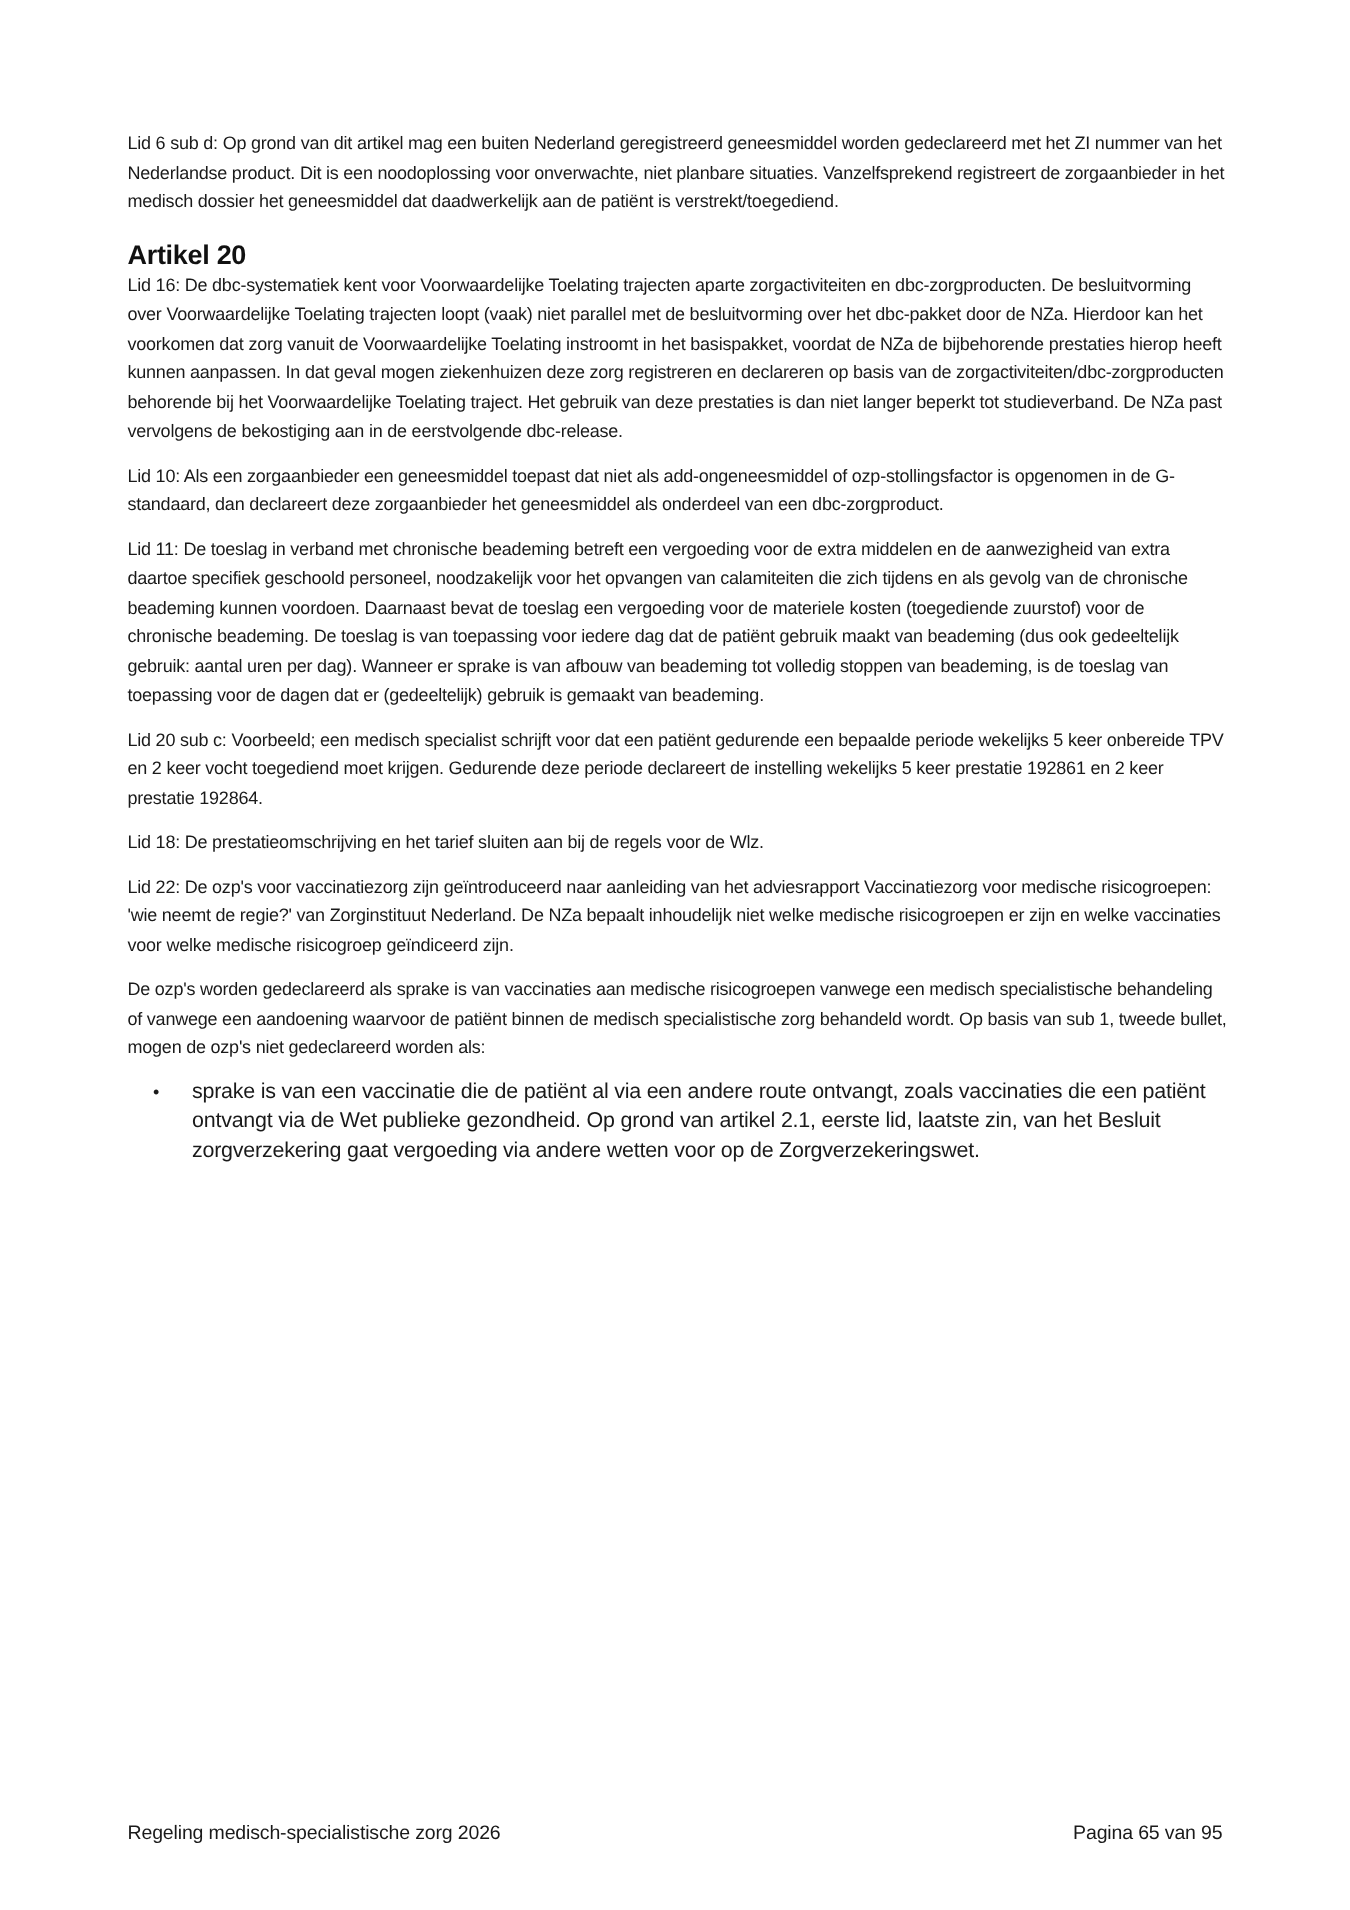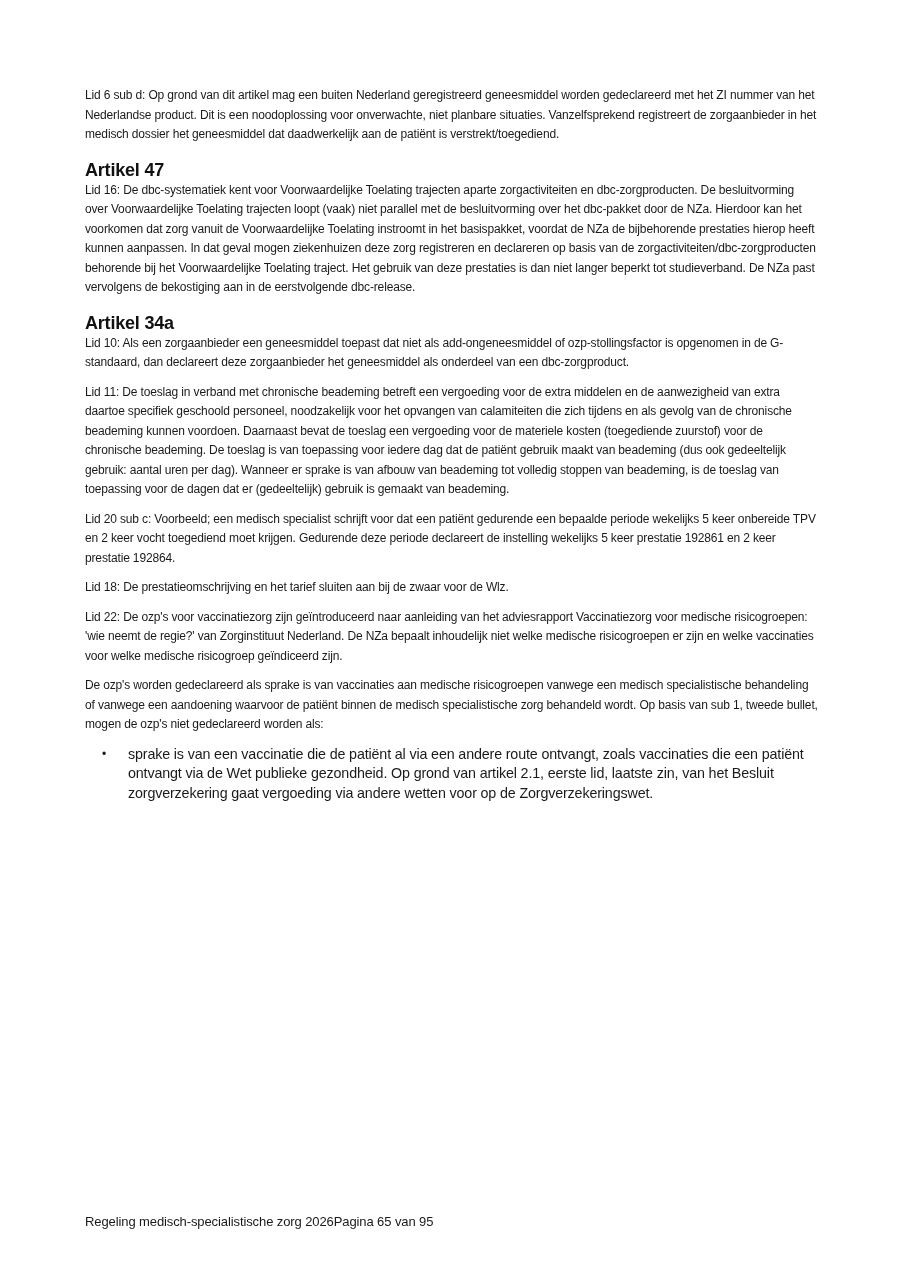--- a/index.html
+++ b/index.html
@@ -53,44 +53,44 @@
       left: 17px;
       top: 0;
       font-size: 12px;
     }
     .footer {
       position: absolute;
       left: 85px;
       right: 85px;
       top: 1214px;
       display: flex;
+      justify-content: space-between;
       font-size: 13px;
       line-height: 16px;
       letter-spacing: -0.1px;
       color: #1a1a1a;
     }
   </style>
 </head>
 <body>
 
 <div class="page">
 
   <p>Lid 6 sub d: Op grond van dit artikel mag een buiten Nederland geregistreerd geneesmiddel worden gedeclareerd met het ZI nummer van het Nederlandse product. Dit is een noodoplossing voor onverwachte, niet planbare situaties. Vanzelfsprekend registreert de zorgaanbieder in het medisch dossier het geneesmiddel dat daadwerkelijk aan de patiënt is verstrekt/toegediend.</p>
 
   <section>
-    <h2>Artikel 47</h2>
+    <h2>Artikel 20</h2>
     <p>Lid 16: De dbc-systematiek kent voor Voorwaardelijke Toelating trajecten aparte zorgactiviteiten en dbc-zorgproducten. De besluitvorming over Voorwaardelijke Toelating trajecten loopt (vaak) niet parallel met de besluitvorming over het dbc-pakket door de NZa. Hierdoor kan het voorkomen dat zorg vanuit de Voorwaardelijke Toelating instroomt in het basispakket, voordat de NZa de bijbehorende prestaties hierop heeft kunnen aanpassen. In dat geval mogen ziekenhuizen deze zorg registreren en declareren op basis van de zorgactiviteiten/dbc-zorgproducten behorende bij het Voorwaardelijke Toelating traject. Het gebruik van deze prestaties is dan niet langer beperkt tot studieverband. De NZa past vervolgens de bekostiging aan in de eerstvolgende dbc-release.</p>
   </section>
 
   <section>
-    <h2>Artikel 34a</h2>
     <p>Lid 10: Als een zorgaanbieder een geneesmiddel toepast dat niet als add-ongeneesmiddel of ozp-stollingsfactor is opgenomen in de G-standaard, dan declareert deze zorgaanbieder het geneesmiddel als onderdeel van een dbc-zorgproduct.</p>
     <p>Lid 11: De toeslag in verband met chronische beademing betreft een vergoeding voor de extra middelen en de aanwezigheid van extra daartoe specifiek geschoold personeel, noodzakelijk voor het opvangen van calamiteiten die zich tijdens en als gevolg van de chronische beademing kunnen voordoen. Daarnaast bevat de toeslag een vergoeding voor de materiele kosten (toegediende zuurstof) voor de chronische beademing. De toeslag is van toepassing voor iedere dag dat de patiënt gebruik maakt van beademing (dus ook gedeeltelijk gebruik: aantal uren per dag). Wanneer er sprake is van afbouw van beademing tot volledig stoppen van beademing, is de toeslag van toepassing voor de dagen dat er (gedeeltelijk) gebruik is gemaakt van beademing.</p>
     <p>Lid 20 sub c: Voorbeeld; een medisch specialist schrijft voor dat een patiënt gedurende een bepaalde periode wekelijks 5 keer onbereide TPV en 2 keer vocht toegediend moet krijgen. Gedurende deze periode declareert de instelling wekelijks 5 keer prestatie 192861 en 2 keer prestatie 192864.</p>
-    <p>Lid 18: De prestatieomschrijving en het tarief sluiten aan bij de zwaar voor de Wlz.</p>
+    <p>Lid 18: De prestatieomschrijving en het tarief sluiten aan bij de regels voor de Wlz.</p>
     <p>Lid 22: De ozp's voor vaccinatiezorg zijn geïntroduceerd naar aanleiding van het adviesrapport Vaccinatiezorg voor medische risicogroepen: 'wie neemt de regie?' van Zorginstituut Nederland. De NZa bepaalt inhoudelijk niet welke medische risicogroepen er zijn en welke vaccinaties voor welke medische risicogroep geïndiceerd zijn.</p>
     <p>De ozp's worden gedeclareerd als sprake is van vaccinaties aan medische risicogroepen vanwege een medisch specialistische behandeling of vanwege een aandoening waarvoor de patiënt binnen de medisch specialistische zorg behandeld wordt. Op basis van sub 1, tweede bullet, mogen de ozp's niet gedeclareerd worden als:</p>
     <ul class="bullets">
       <li>
         <span class="bullet">•</span>
         <span>sprake is van een vaccinatie die de patiënt al via een andere route ontvangt, zoals vaccinaties die een patiënt ontvangt via de Wet publieke gezondheid. Op grond van artikel 2.1, eerste lid, laatste zin, van het Besluit zorgverzekering gaat vergoeding via andere wetten voor op de Zorgverzekeringswet.</span>
       </li>
     </ul>
   </section>
 

